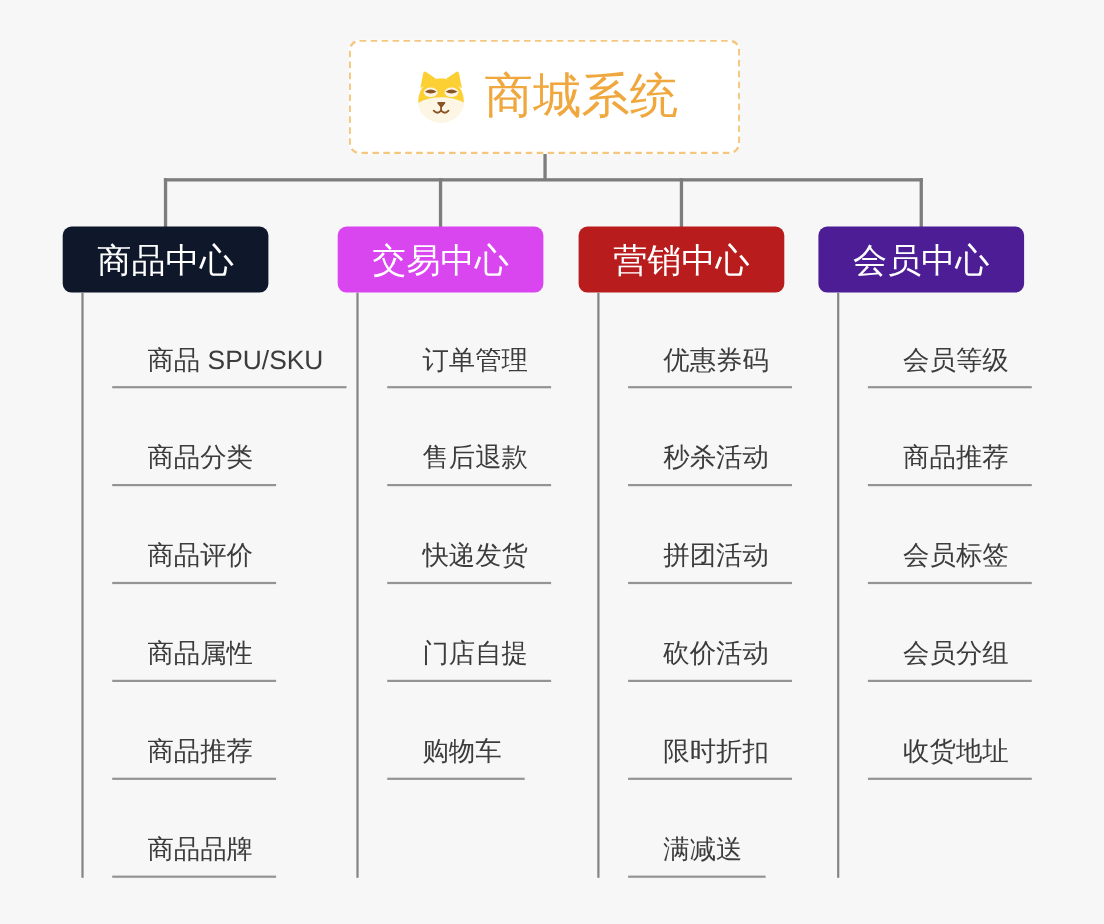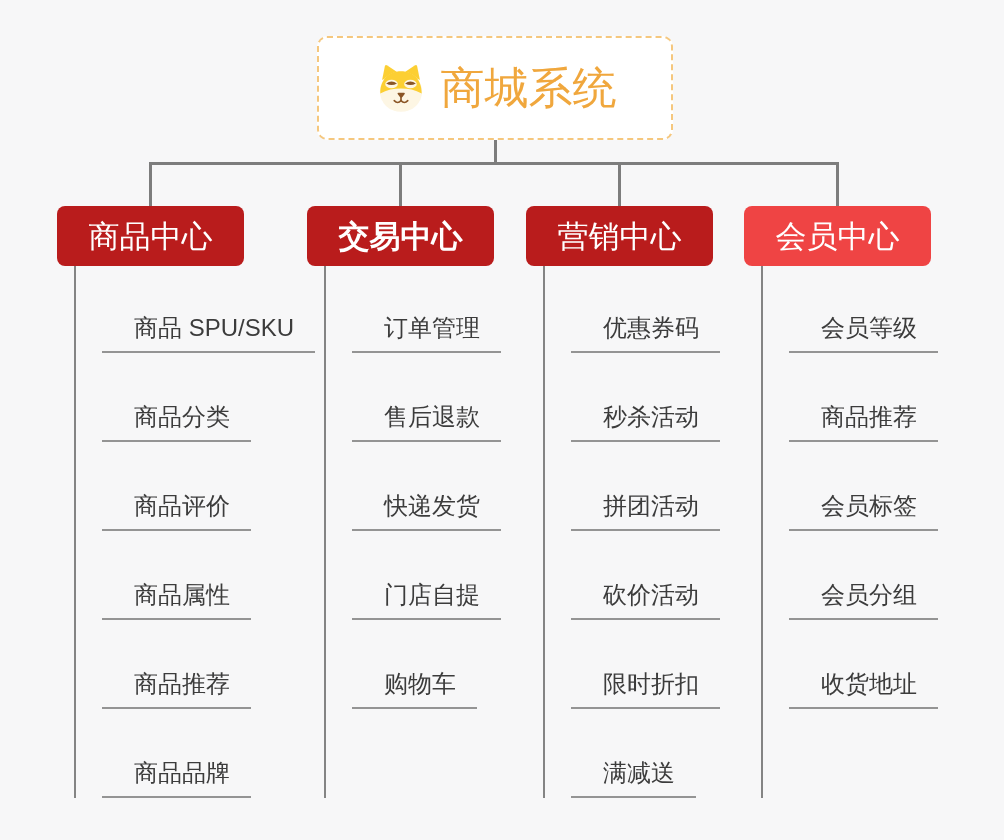--- a/index.html
+++ b/index.html
@@ -96,21 +96,21 @@
       <ellipse cx="40.5" cy="23.5" rx="7" ry="4.8" fill="#fdf6e4"></ellipse>
       <path d="M34.5 23 q6 -4.5 12 0 q-6 3.4 -12 0 Z" fill="#8a5526"></path>
       <path d="M26.8 33.2 h6.4 q1.6 0 0.9 1.5 l-2.5 3.2 q-1.4 1.7 -2.8 0 l-2.5 -3.2 q-0.7 -1.5 0.9 -1.5 Z" fill="#8a5526"></path>
       <path d="M30 37.5 V42" stroke="#8a5526" stroke-width="1.8" fill="none" stroke-linecap="round"></path>
       <path d="M22.5 42 q3.75 4.2 7.5 0 q3.75 4.2 7.5 0" stroke="#8a5526" stroke-width="1.8" fill="none" stroke-linecap="round"></path>
     </svg>
     <span class="root-title" style="color: rgb(240, 167, 61);">商城系统</span>
   </div>
 
   <div class="group g0">
-    <div class="branch" style="background: #b91c1c;">商品中心</div>
+    <div class="branch" style="background: #0f172a;">商品中心</div>
     <div class="vline" style="background: rgb(132, 132, 132);"></div>
     <div class="children">
       <div class="leaf">
           <span>商品 SPU/SKU</span>
         </div>
       <div class="leaf">
           <span>商品分类</span>
         </div>
       <div class="leaf">
           <span>商品评价</span>
@@ -121,21 +121,21 @@
       <div class="leaf">
           <span>商品推荐</span>
         </div>
       <div class="leaf">
           <span>商品品牌</span>
         </div>
     </div>
   </div>
 
   <div class="group g1">
-    <div class="branch" style="background: #b91c1c; font-weight: bold;">交易中心</div>
+    <div class="branch" style="background: #d946ef;">交易中心</div>
     <div class="vline" style="background: rgb(132, 132, 132);"></div>
     <div class="children">
       <div class="leaf">
           <span>订单管理</span>
         </div>
       <div class="leaf">
           <span>售后退款</span>
         </div>
       <div class="leaf">
           <span>快递发货</span>
@@ -168,21 +168,21 @@
       <div class="leaf">
           <span>限时折扣</span>
         </div>
       <div class="leaf">
           <span>满减送</span>
         </div>
     </div>
   </div>
 
   <div class="group g3">
-    <div class="branch" style="background: #ef4444;">会员中心</div>
+    <div class="branch" style="background: #4c1d95;">会员中心</div>
     <div class="vline" style="background: rgb(132, 132, 132);"></div>
     <div class="children">
       <div class="leaf">
           <span>会员等级</span>
         </div>
       <div class="leaf">
           <span>商品推荐</span>
         </div>
       <div class="leaf">
           <span>会员标签</span>

